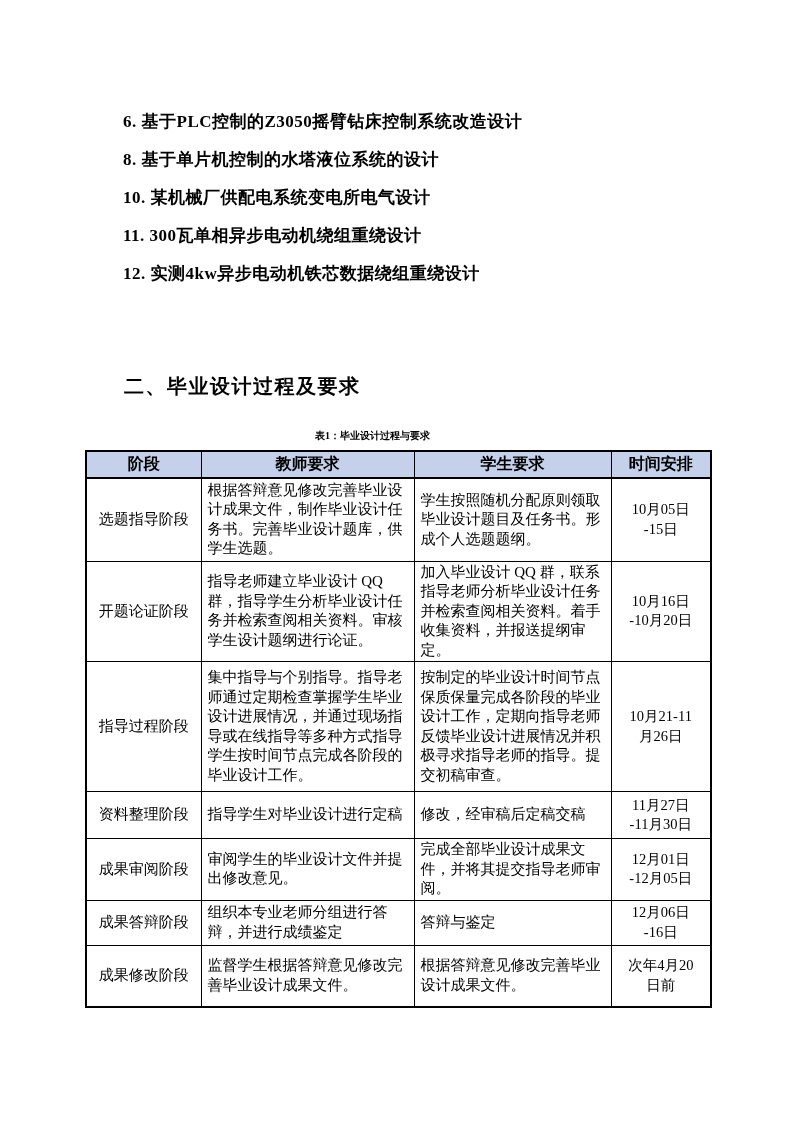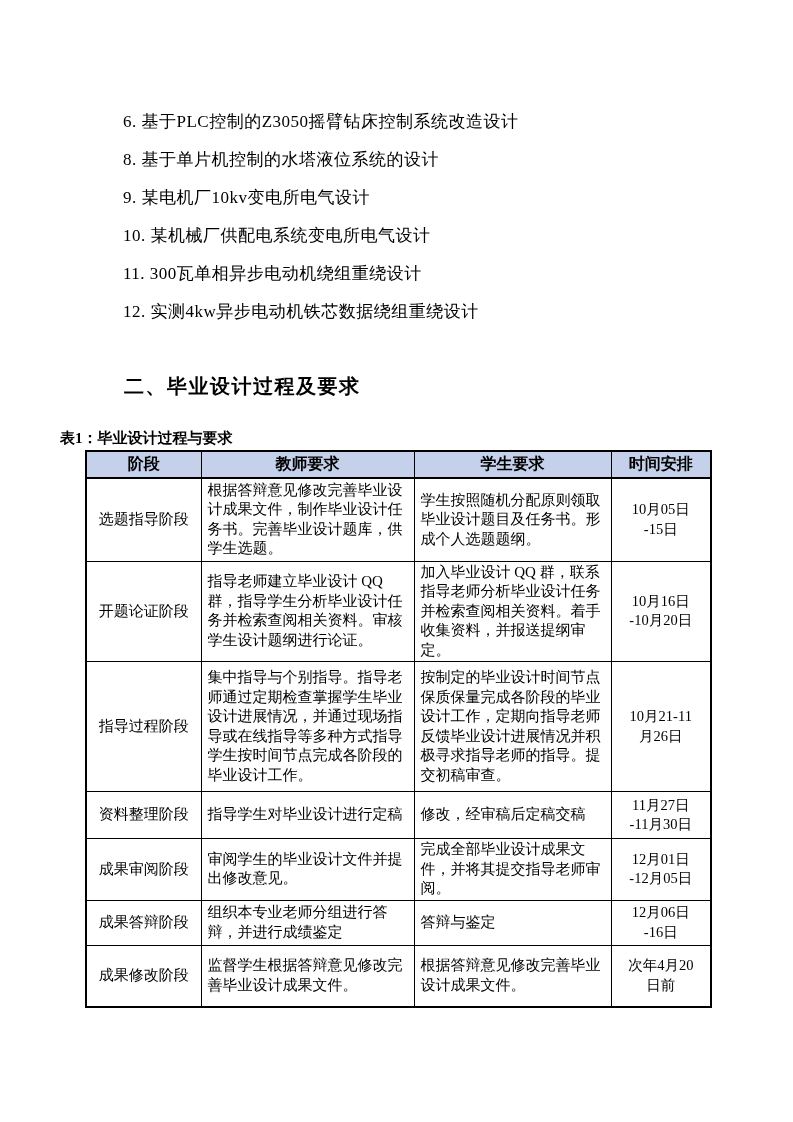--- a/index.html
+++ b/index.html
@@ -11,35 +11,37 @@
     color: #000;
     overflow: hidden;
   }
   .topic-list {
     position: absolute;
     left: 123px; top: 103px;
     width: 600px;
     font-size: 17px;
     line-height: 38px;
     letter-spacing: 0.5px;
+    font-weight: bold;
   }
   .section-heading {
     position: absolute;
     left: 124px; top: 373px;
     font-size: 20px;
     font-weight: bold;
     font-family: "Liberation Sans", sans-serif;
     letter-spacing: 1.5px;
   }
   .table-caption {
     position: absolute;
     left: 60px; top: 429px;
     width: 625px;
+    text-align: center;
     font-weight: bold;
-    font-size: 15px;
+    font-size: 10px;
   }
   .table-wrap {
     position: absolute;
     left: 85px; top: 450px;
     width: 629px; height: 574px;
     overflow: hidden;
   }
   table.process-table {
     border-collapse: collapse;
     width: 625px;
@@ -66,21 +68,20 @@
   .process-table td.text-col  { text-align: left; padding: 1px 6px; }
   .process-table td.time-col  { text-align: center; white-space: pre-line; font-size: 14.5px; padding: 0 16px; }
   tr.row-cut td { vertical-align: top; padding-top: 2px; }
 </style>
 </head>
 <body>
 
 <div class="topic-list">
   <div>6. 基于PLC控制的Z3050摇臂钻床控制系统改造设计</div>
   <div>8. 基于单片机控制的水塔液位系统的设计</div>
-  <div>9. 某电机厂10kv变电所电气设计</div>
   <div>10. 某机械厂供配电系统变电所电气设计</div>
   <div>11. 300瓦单相异步电动机绕组重绕设计</div>
   <div>12. 实测4kw异步电动机铁芯数据绕组重绕设计</div>
 </div>
 
 <div class="section-heading">二、毕业设计过程及要求</div>
 
 <div class="table-caption">表1：毕业设计过程与要求</div>
 
 <div class="table-wrap">

